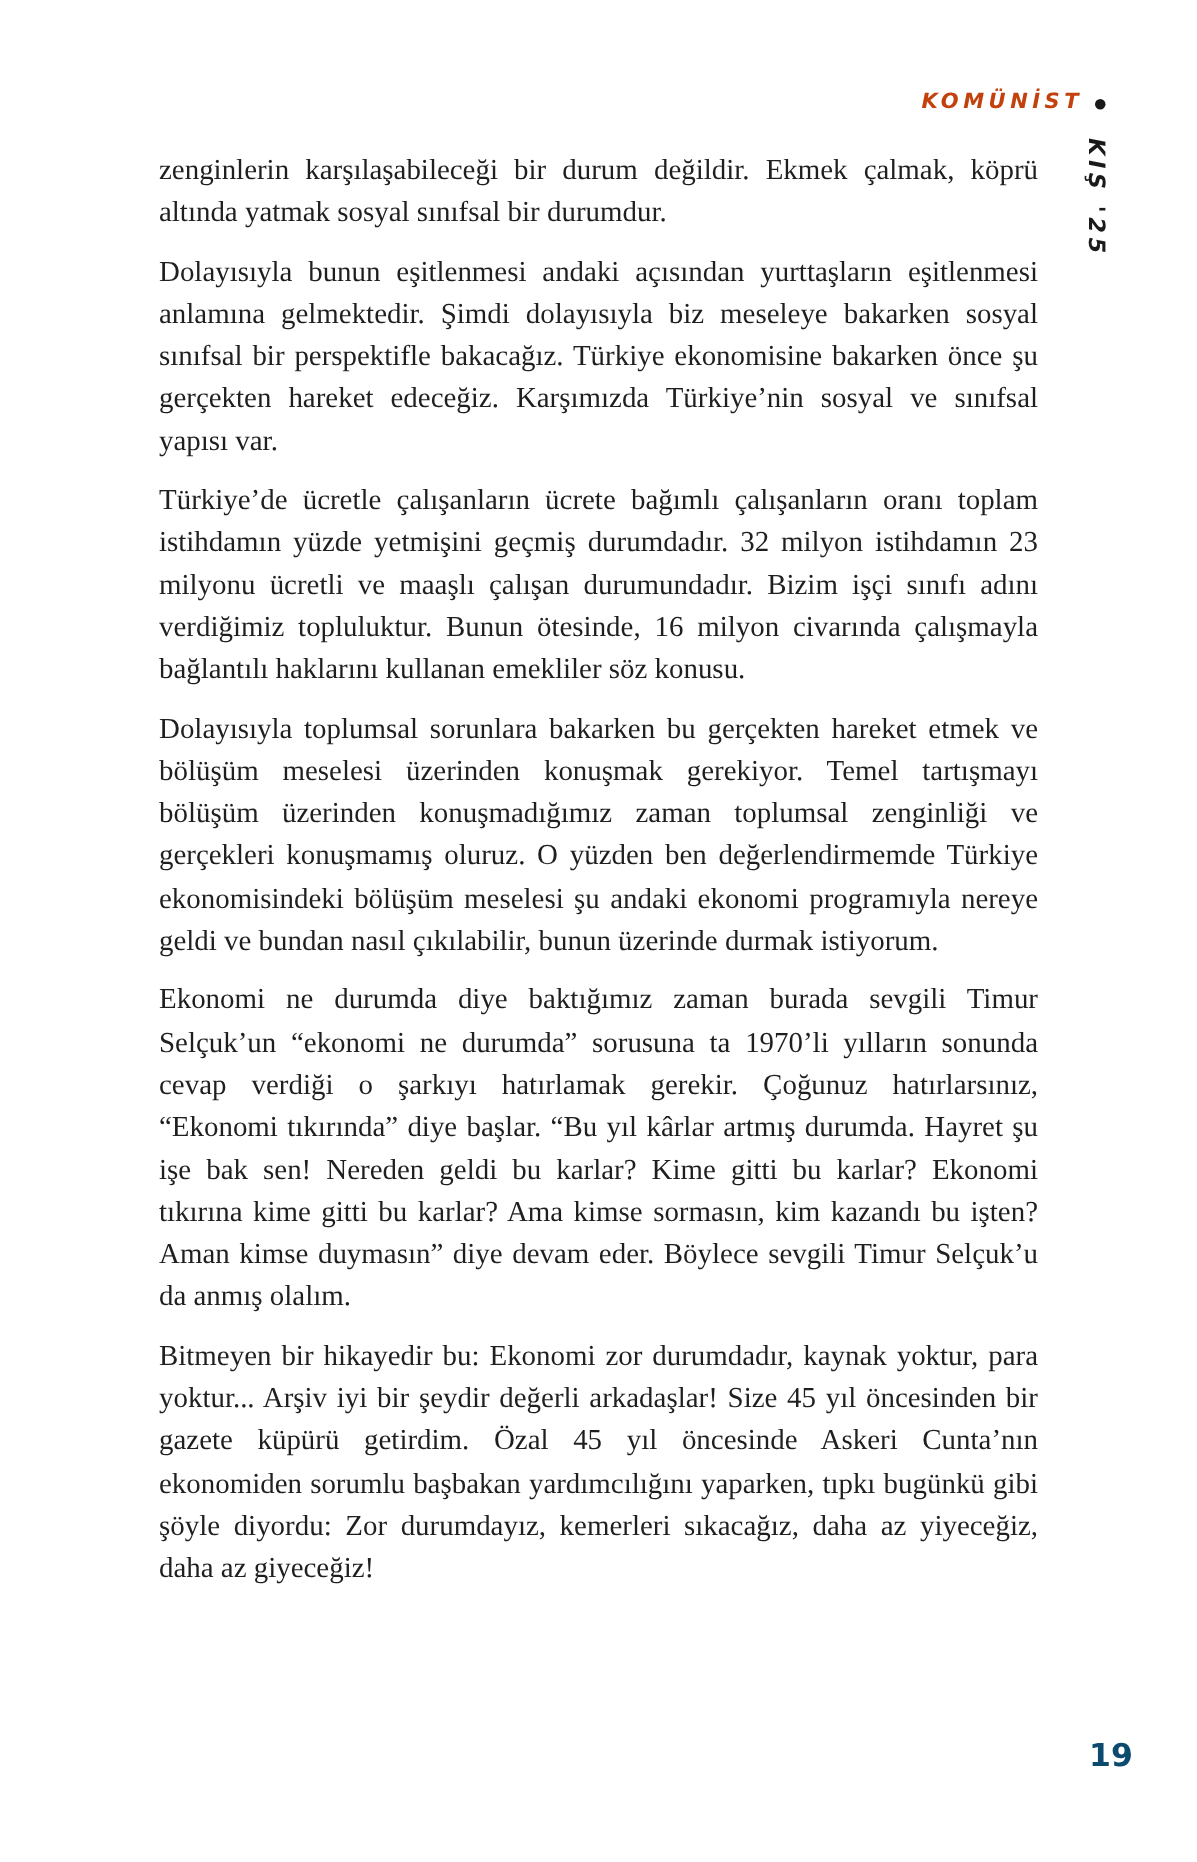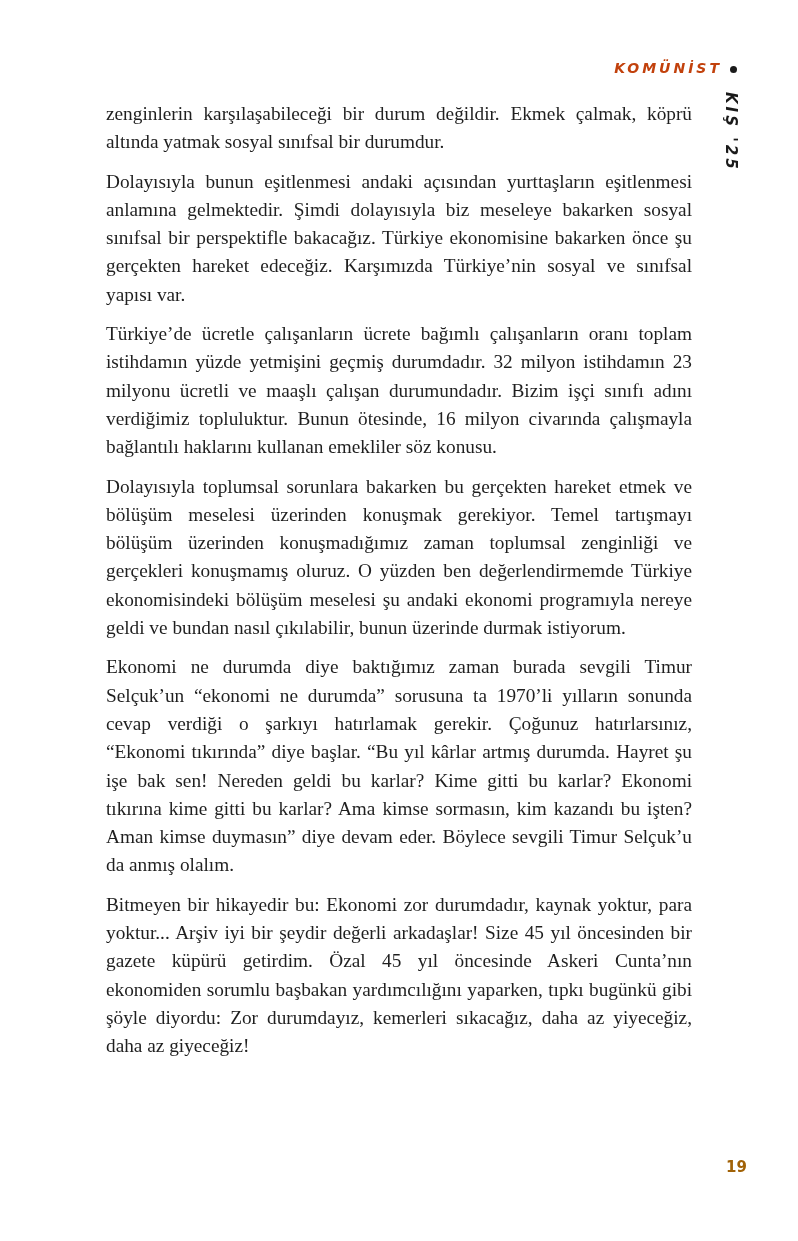--- a/index.html
+++ b/index.html
@@ -20,21 +20,21 @@
     font-size: 15px; letter-spacing: 3px; color: #1a1a1a;
   }
   .body-text {
     position: absolute; left: 106px; top: 100px; width: 586px;
     font-family: "Liberation Serif", serif; font-size: 19.3px; line-height: 28.3px;
     text-align: justify; hyphens: manual;
   }
   .body-text p { margin: 0 0 11px 0; }
   .page-number {
     position: absolute; left: 726px; top: 1158px;
-    font-family: "DejaVu Sans", sans-serif; font-weight: bold; font-size: 15px; color: #a16207;
+    font-family: "DejaVu Sans", sans-serif; font-weight: bold; font-size: 21px; color: #0c4a6e;
   }
 </style>
 </head>
 <body>
 
 <div>
   <div class="header">KOMÜNİST</div>
   <div class="bullet"></div>
   <div class="side-label">KIŞ '25</div>
 

